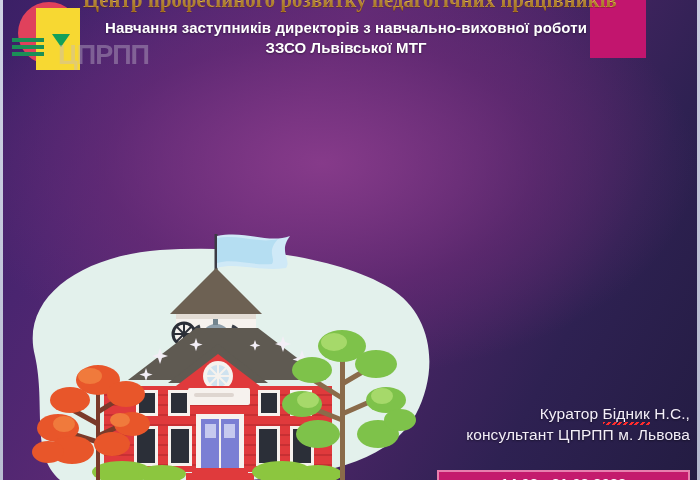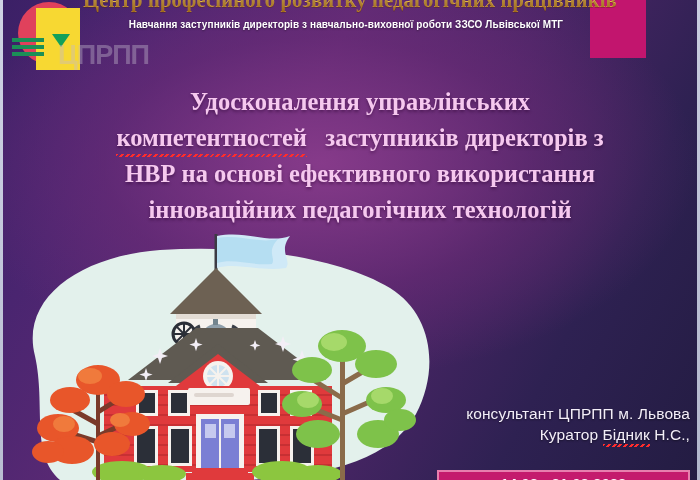--- a/index.html
+++ b/index.html
@@ -24,21 +24,21 @@
     letter-spacing:.2px;color:#f2c96a;
     background:linear-gradient(180deg,#fae08c 0%,#e8b84f 55%,#c98c27 100%);
     -webkit-background-clip:text;background-clip:text;-webkit-text-fill-color:transparent;
     text-shadow:0 1px 0 rgba(80,40,0,.35);
   }
   .pink-block{
     position:absolute;left:590px;top:0;width:56px;height:58px;background:#c2156e;z-index:20;
   }
   .hdr-sub{
     position:absolute;left:96px;width:500px;top:18px;z-index:25;text-align:center;
-    color:#ffffff;font-weight:bold;font-size:10px;line-height:1.33;
+    color:#ffffff;font-weight:bold;font-size:15px;line-height:1.33;
     letter-spacing:.1px;text-shadow:0 1px 2px rgba(0,0,0,.4);
   }
 
   
   .logo{position:absolute;left:6px;top:2px;width:132px;height:78px;z-index:26;text-align:center;}
   .logo .disc{position:absolute;left:12px;top:0px;width:62px;height:62px;border-radius:50%;
     background:#e0415c;}
   .logo .card{position:absolute;left:30px;top:6px;width:44px;height:62px;background:#f7d832;}
   .logo .tri{position:absolute;left:46px;top:32px;width:0;height:0;
     border-left:9px solid transparent;border-right:9px solid transparent;border-top:13px solid #13a05a;}
@@ -95,29 +95,20 @@
   <div class="logo">
     <div class="disc"></div>
     <div class="card"></div>
     <div class="tri"></div>
     <div class="bar b1"></div>
     <div class="bar b2"></div>
     <div class="bar b3"></div>
     <div class="abbr">ЦПРПП</div>
   </div>
 
-  <div class="title">
-    <span class="ln">Удосконалення управлінських</span>
-    <span class="ln">
-      <span class="sp-err">компетентностей</span>
-      &nbsp;&nbsp;<span>заступників директорів з</span>
-    </span>
-    <span class="ln">НВР на основі ефективного використання</span>
-    <span class="ln">інноваційних педагогічних технологій</span>
-  </div>
 
   <div class="art">
     <svg width="440" height="252" viewBox="0 0 440 252" xmlns="http://www.w3.org/2000/svg">
 
       <path d="M35 128 C20 70 80 28 160 22 C250 16 340 30 390 60 C432 86 440 140 416 186 C392 232 320 252 230 252 L60 252 C30 226 46 178 35 128 Z" fill="#e3f1ec"></path>
 
       <line x1="216" y1="6" x2="216" y2="58" stroke="#3c3a44" stroke-width="3"></line>
 
       <path d="M217 8 C246 2 268 16 290 8 C278 24 292 32 286 40 C260 44 236 34 217 40 Z" fill="#cfe9f7"></path>
       <path d="M217 10 C240 6 258 16 278 11 C266 24 276 30 272 36 C252 38 234 30 217 35 Z" fill="#a9d8ef" opacity=".7"></path>
@@ -260,19 +251,19 @@
         <g fill="#a6d96a">
           <ellipse cx="334" cy="114" rx="13" ry="9"></ellipse>
           <ellipse cx="308" cy="172" rx="11" ry="8"></ellipse>
           <ellipse cx="382" cy="168" rx="11" ry="8"></ellipse>
         </g>
       </g>
     </svg>
   </div>
 
   <div class="curator">
+    <span class="ln"><span>Куратор </span><span class="sp-err">Бідник</span><span> Н.С.,</span></span>
     <span class="ln">консультант ЦПРПП м. Львова</span>
-    <span class="ln"><span>Куратор </span><span class="sp-err">Бідник</span><span> Н.С.,</span></span>
   </div>
 
   <div class="date-badge">14.02 - 21.02.2023</div>
 
 </div>
 
 </body></html>

